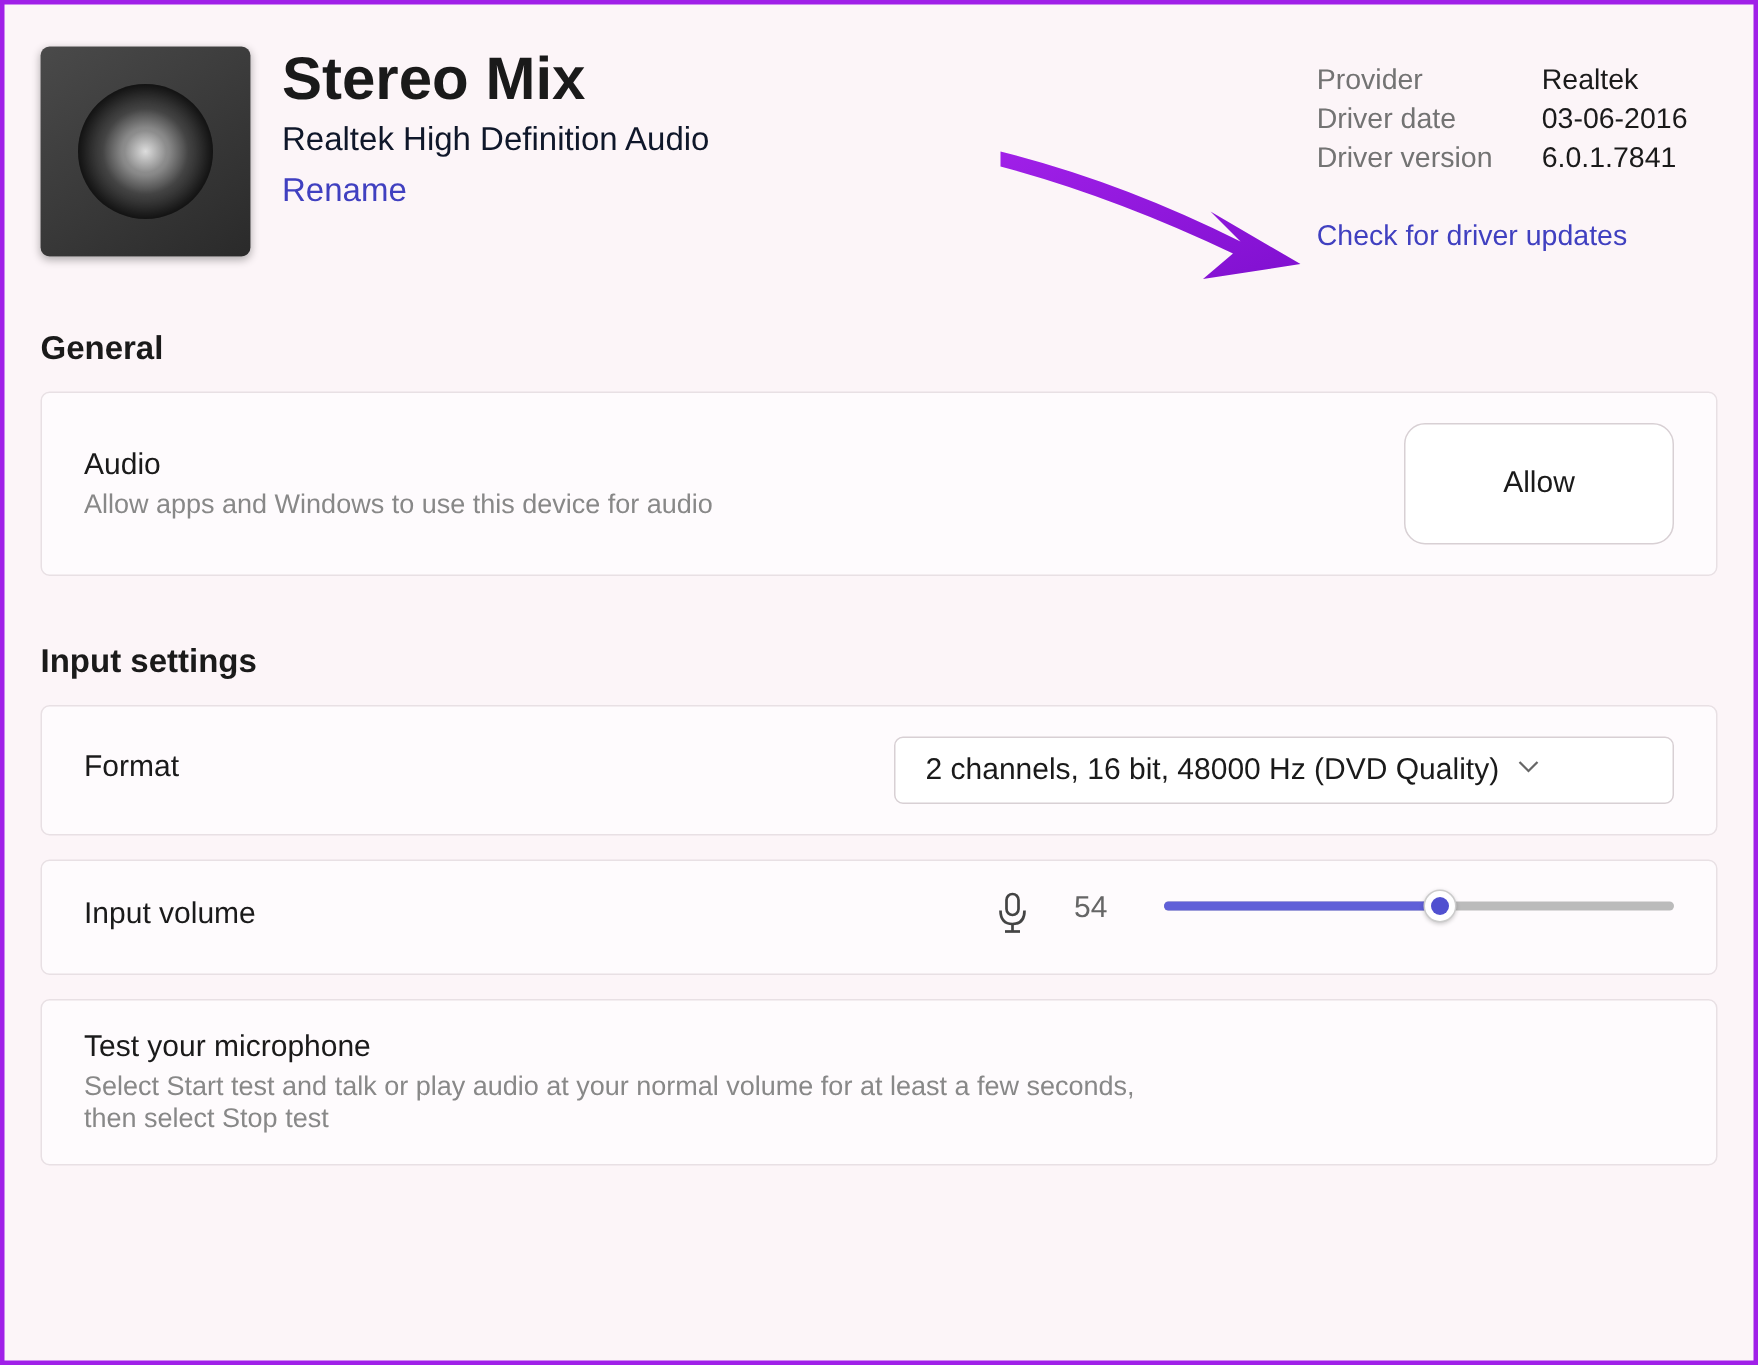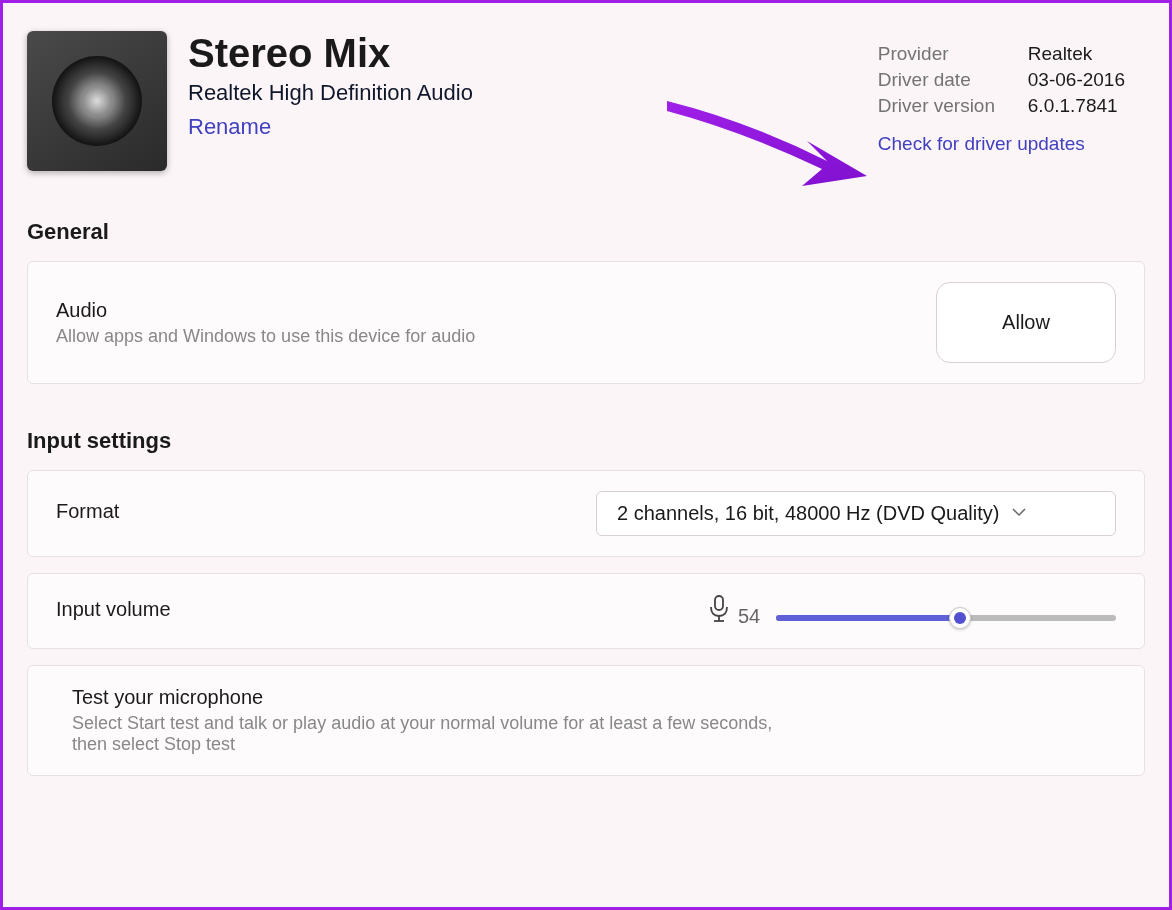--- a/index.html
+++ b/index.html
@@ -85,21 +85,21 @@
       color: #737373;
       width: 150px;
     }
     .driver-value {
       color: #1a1a1a;
     }
     .check-updates-link {
       font-size: 19px;
       color: #4040c0;
       cursor: pointer;
-      margin-top: 12px;
+      margin-top: 26px;
       display: inline-block;
     }
     .arrow-annotation {
       position: absolute;
       top: 60px;
       left: 630px;
       pointer-events: none;
     }
     .section-title {
       font-size: 22px;
@@ -151,22 +151,22 @@
       color: #1a1a1a;
       cursor: pointer;
       min-width: 520px;
     }
     .chevron {
       margin-left: 12px;
       color: #666;
     }
     .volume-container {
       display: flex;
-      align-items: flex-end;
-      gap: 6px;
+      align-items: flex-start;
+      gap: 28px;
     }
     .mic-icon {
       color: #444;
     }
     .volume-value {
       font-size: 20px;
       color: #666;
       min-width: 32px;
     }
     .slider-wrap {
@@ -209,21 +209,20 @@
     }
     .slider-thumb::after {
       content: '';
       width: 12px;
       height: 12px;
       border-radius: 50%;
       background: #5050d0;
     }
     .test-card-content {
       max-width: 740px;
-      margin-left: 16px;
     }
   </style>
 </head>
 <body>
 
 <div class="header">
   <div class="device-icon">
     <div class="speaker-cone"></div>
   </div>
   <div class="device-info">

